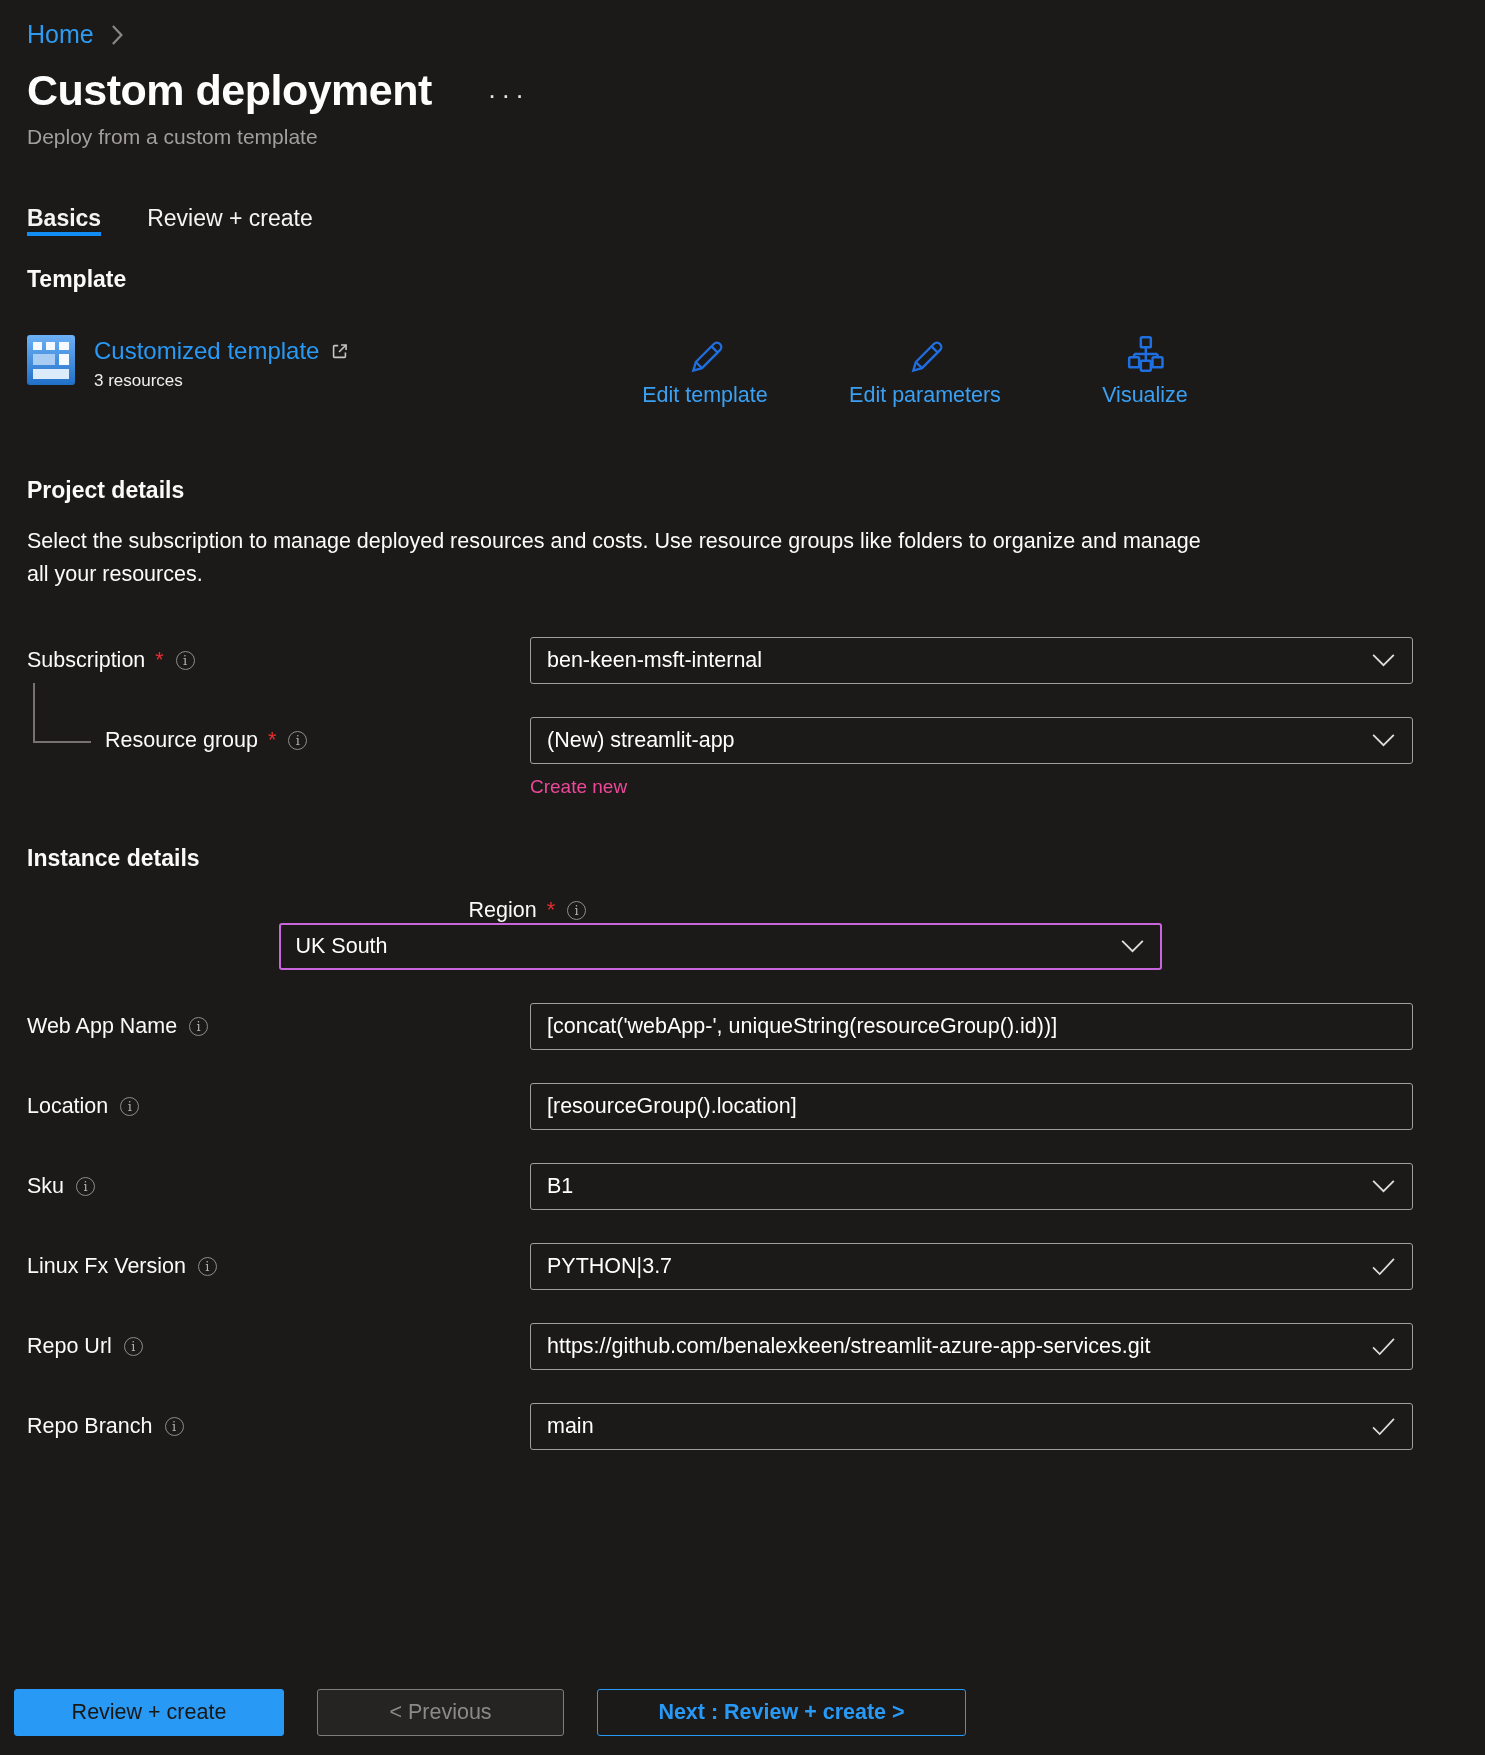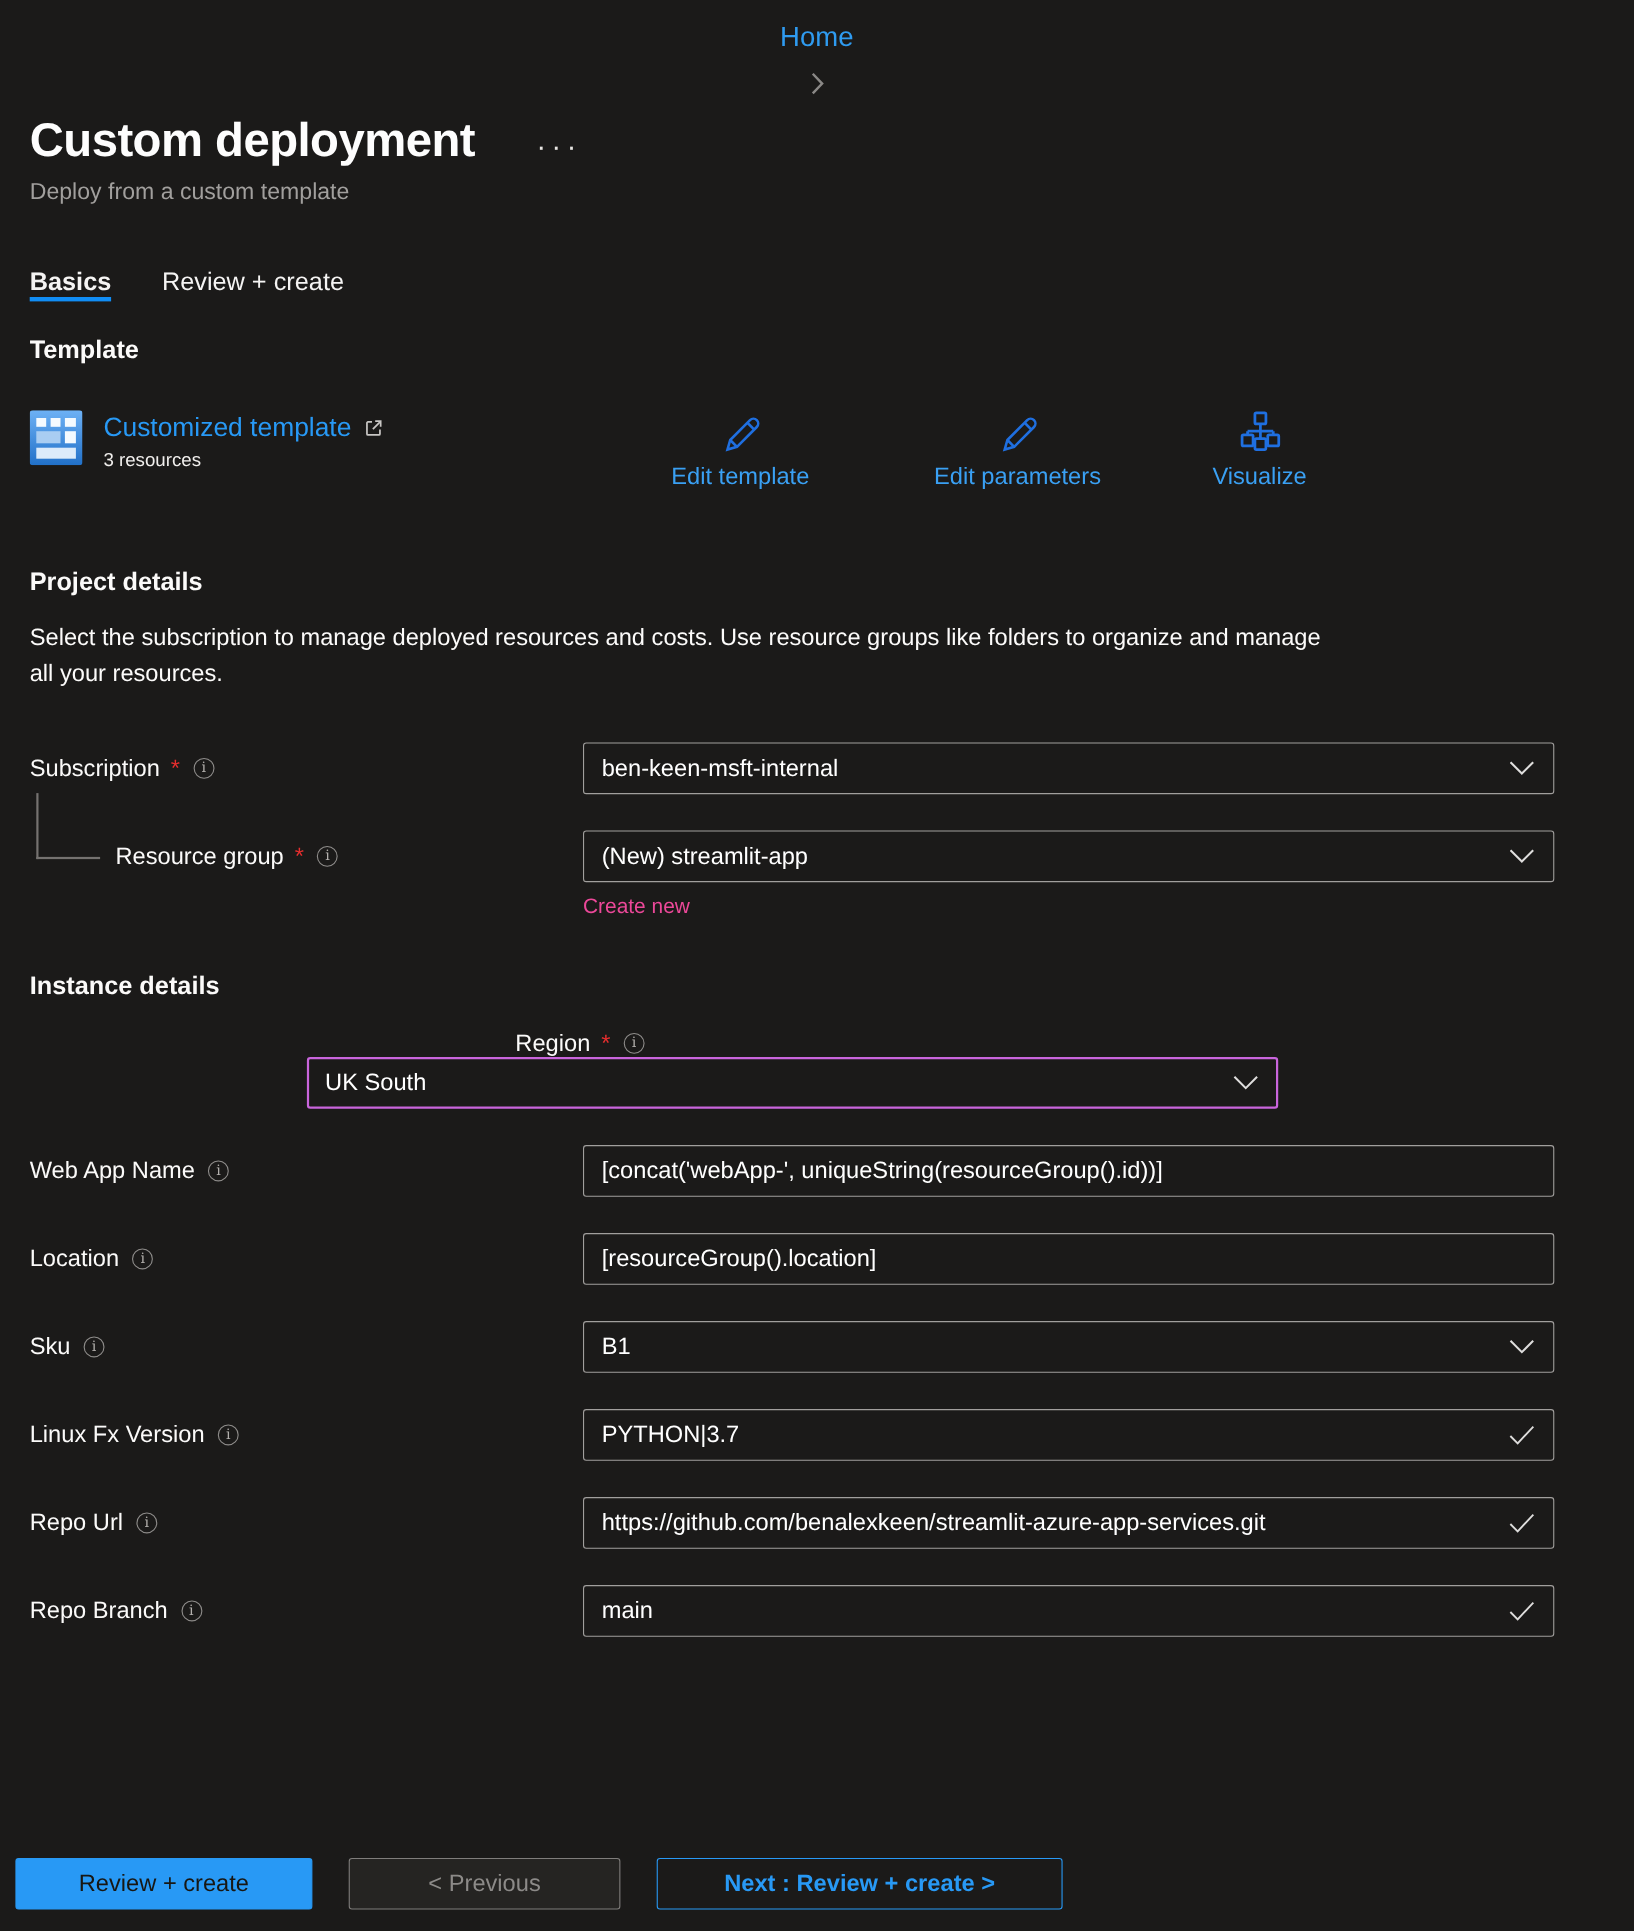--- a/index.html
+++ b/index.html
@@ -4,21 +4,21 @@
 <style>
   * { margin:0; padding:0; box-sizing:border-box; }
   html,body { background:#1b1a19; }
   body {
     width:1485px; height:1755px; overflow:hidden; position:relative;
     font-family:"Liberation Sans", sans-serif; color:#ffffff;
   }
   .content { padding:20px 27px 0 27px; }
 
   
-  .breadcrumb { display:flex; align-items:center; gap:16px; font-size:25px;flex-direction:column; }
+  .breadcrumb { display:flex; align-items:center; gap:16px; font-size:25px; }
   .crumb-link { color:#2f9bf0; cursor:pointer; }
 
   
   .title-row { display:flex; align-items:center; margin-top:17px; }
   .page-title { font-size:43px; font-weight:bold; letter-spacing:-0.5px; color:#fdfdfd; }
   .more-dots { margin-left:56px; color:#e8e6e3; font-size:26px; letter-spacing:5px; padding-top:10px; cursor:pointer; }
   .subtitle { margin-top:10px; font-size:21px; color:#a19f9d; }
 
   
   .tabs { margin-top:56px; display:flex; gap:46px; font-size:23px; }
@@ -31,21 +31,21 @@
   
   .template-row { margin-top:42px; position:relative; height:80px; }
   .template-info { display:flex; gap:19px; }
   .template-text { padding-top:2px; }
   .template-link-line { display:flex; align-items:center; gap:10px; }
   .template-link { font-size:24px; color:#2899f5; cursor:pointer; }
   .template-resources { margin-top:6px; font-size:17px; color:#f1efed; }
 
   .action { position:absolute; top:-3px; width:180px; display:flex; flex-direction:column; align-items:center; gap:7px; cursor:pointer; }
   .action-label { font-size:21.5px; color:#3aa0f3; }
-  .action-1 { left:556px; } .action-2 { left:808px; } .action-3 { left:1028px; }
+  .action-1 { left:588px; } .action-2 { left:808px; } .action-3 { left:1028px; }
 
   
   .project-heading { margin-top:62px; }
   .project-desc { margin-top:21px; font-size:21.5px; line-height:33px; max-width:1190px; color:#fcfbfa; }
 
   
   .form { margin-top:46px; position:relative; width:1386px; }
   .row { display:flex; align-items:center; margin-bottom:33px; }
   .row-label { width:503px; display:flex; align-items:center; gap:10px; font-size:21.5px; color:#fbfaf9; flex-shrink:0; }
   .row-label.indented { padding-left:78px; }

